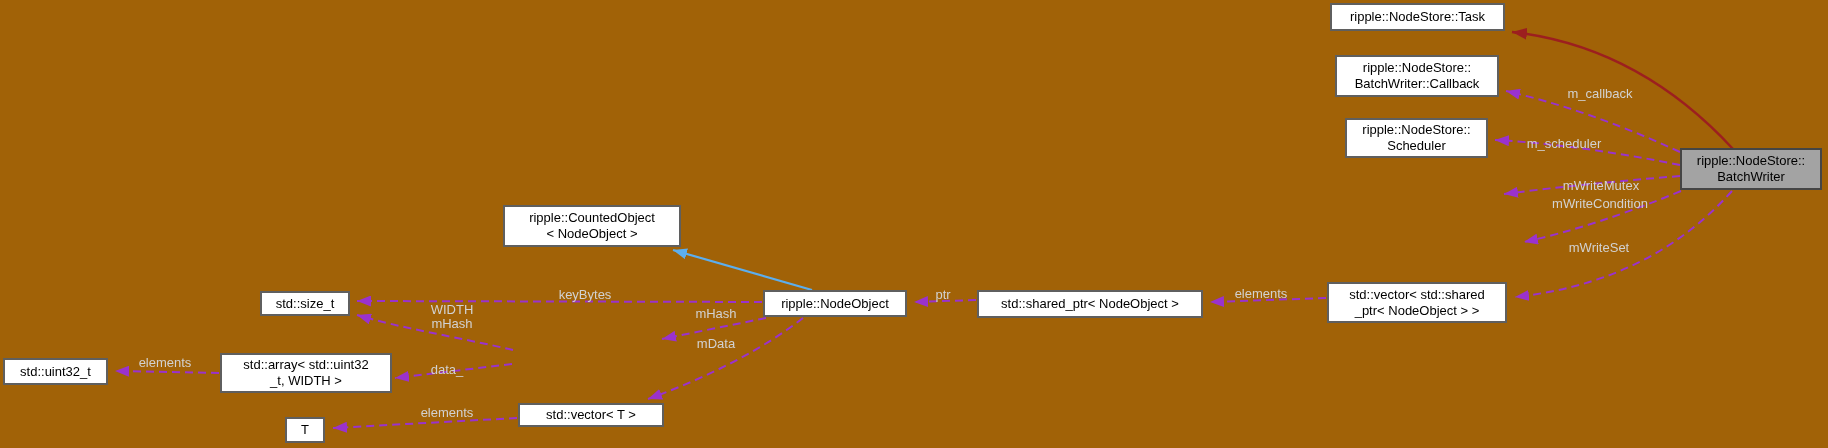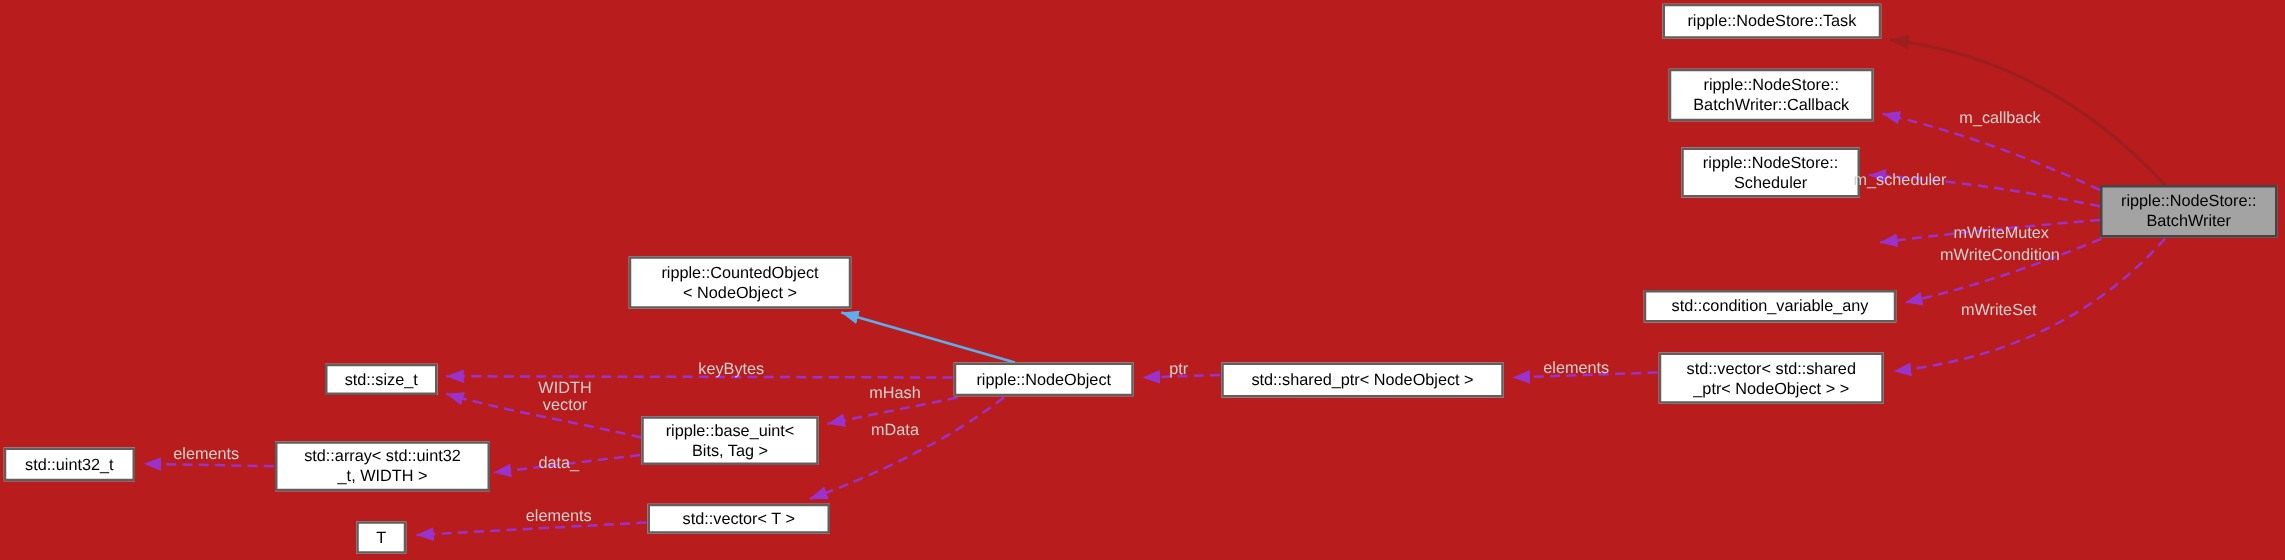--- a/index.html
+++ b/index.html
@@ -1,19 +1,19 @@
 <!DOCTYPE html>
 <html><head>
 <meta charset="utf-8">
 <style>
   html,body{margin:0;padding:0;background:#000;}
   #graph{
     position:relative;
     width:1828px;height:448px;
-    background:#b91c1c;
+    background:#a16207;
     font-family:"Liberation Sans", sans-serif;
     overflow:hidden;
   }
   #edges{position:absolute;left:0;top:0;width:1828px;height:448px;}
   .edge-pur{stroke:#9a32cd;stroke-width:2;fill:none;stroke-dasharray:8 5;}
   .edge-red{stroke:#9c1f1f;stroke-width:2.4;fill:none;}
   .edge-blu{stroke:#5caeee;stroke-width:2.2;fill:none;}
   .node{
     position:absolute;
     box-sizing:border-box;
@@ -71,58 +71,55 @@
 
   <div class="node" style="left:1330px;top:3px;width:175px;height:28px">ripple::NodeStore::Task</div>
 
   <div class="node" style="left:1335px;top:55px;width:164px;height:42px">ripple::NodeStore::
 BatchWriter::Callback</div>
 
   <div class="node" style="left:1345px;top:118px;width:143px;height:40px">ripple::NodeStore::
 Scheduler</div>
 
 
-  <div class="node" style="left:1315px;top:232px;width:202px;height:26px">std::condition_variable_any</div>
 
   <div class="node" style="left:1327px;top:282px;width:180px;height:41px">std::vector&lt; std::shared
 _ptr&lt; NodeObject &gt; &gt;</div>
 
   <div class="node hl" style="left:1680px;top:148px;width:142px;height:42px">ripple::NodeStore::
 BatchWriter</div>
 
   <div class="node" style="left:503px;top:205px;width:178px;height:42px">ripple::CountedObject
 &lt; NodeObject &gt;</div>
 
   <div class="node" style="left:763px;top:290px;width:144px;height:27px">ripple::NodeObject</div>
 
   <div class="node" style="left:977px;top:290px;width:226px;height:28px">std::shared_ptr&lt; NodeObject &gt;</div>
 
   <div class="node" style="left:260px;top:291px;width:90px;height:25px">std::size_t</div>
 
-  <div class="node" style="left:513px;top:333px;width:142px;height:39px">ripple::base_uint&lt;
-Bits, Tag &gt;</div>
 
   <div class="node" style="left:3px;top:358px;width:105px;height:27px">std::uint32_t</div>
 
   <div class="node" style="left:220px;top:353px;width:172px;height:40px">std::array&lt; std::uint32
 _t, WIDTH &gt;</div>
 
   <div class="node" style="left:285px;top:417px;width:40px;height:26px">T</div>
 
   <div class="node" style="left:518px;top:403px;width:146px;height:24px">std::vector&lt; T &gt;</div>
 
   <div class="elabel" style="left:1600px;top:94px">m_callback</div>
-  <div class="elabel" style="left:1520px;top:144px">m_scheduler</div>
+  <div class="elabel" style="left:1564px;top:144px">m_scheduler</div>
   <div class="elabel" style="left:1601px;top:186px">mWriteMutex</div>
   <div class="elabel" style="left:1600px;top:204px">mWriteCondition</div>
   <div class="elabel" style="left:1599px;top:248px">mWriteSet</div>
   <div class="elabel" style="left:1261px;top:294px">elements</div>
   <div class="elabel" style="left:943px;top:295px">ptr</div>
   <div class="elabel" style="left:585px;top:295px">keyBytes</div>
   <div class="elabel" style="left:716px;top:314px">mHash</div>
   <div class="elabel" style="left:716px;top:344px">mData</div>
   <div class="elabel" style="left:452px;top:317px">WIDTH
-vector</div>
+mHash</div>
   <div class="elabel" style="left:447px;top:370px">data_</div>
   <div class="elabel" style="left:165px;top:363px">elements</div>
   <div class="elabel" style="left:447px;top:413px">elements</div>
 
 </div>
 
 </body></html>

